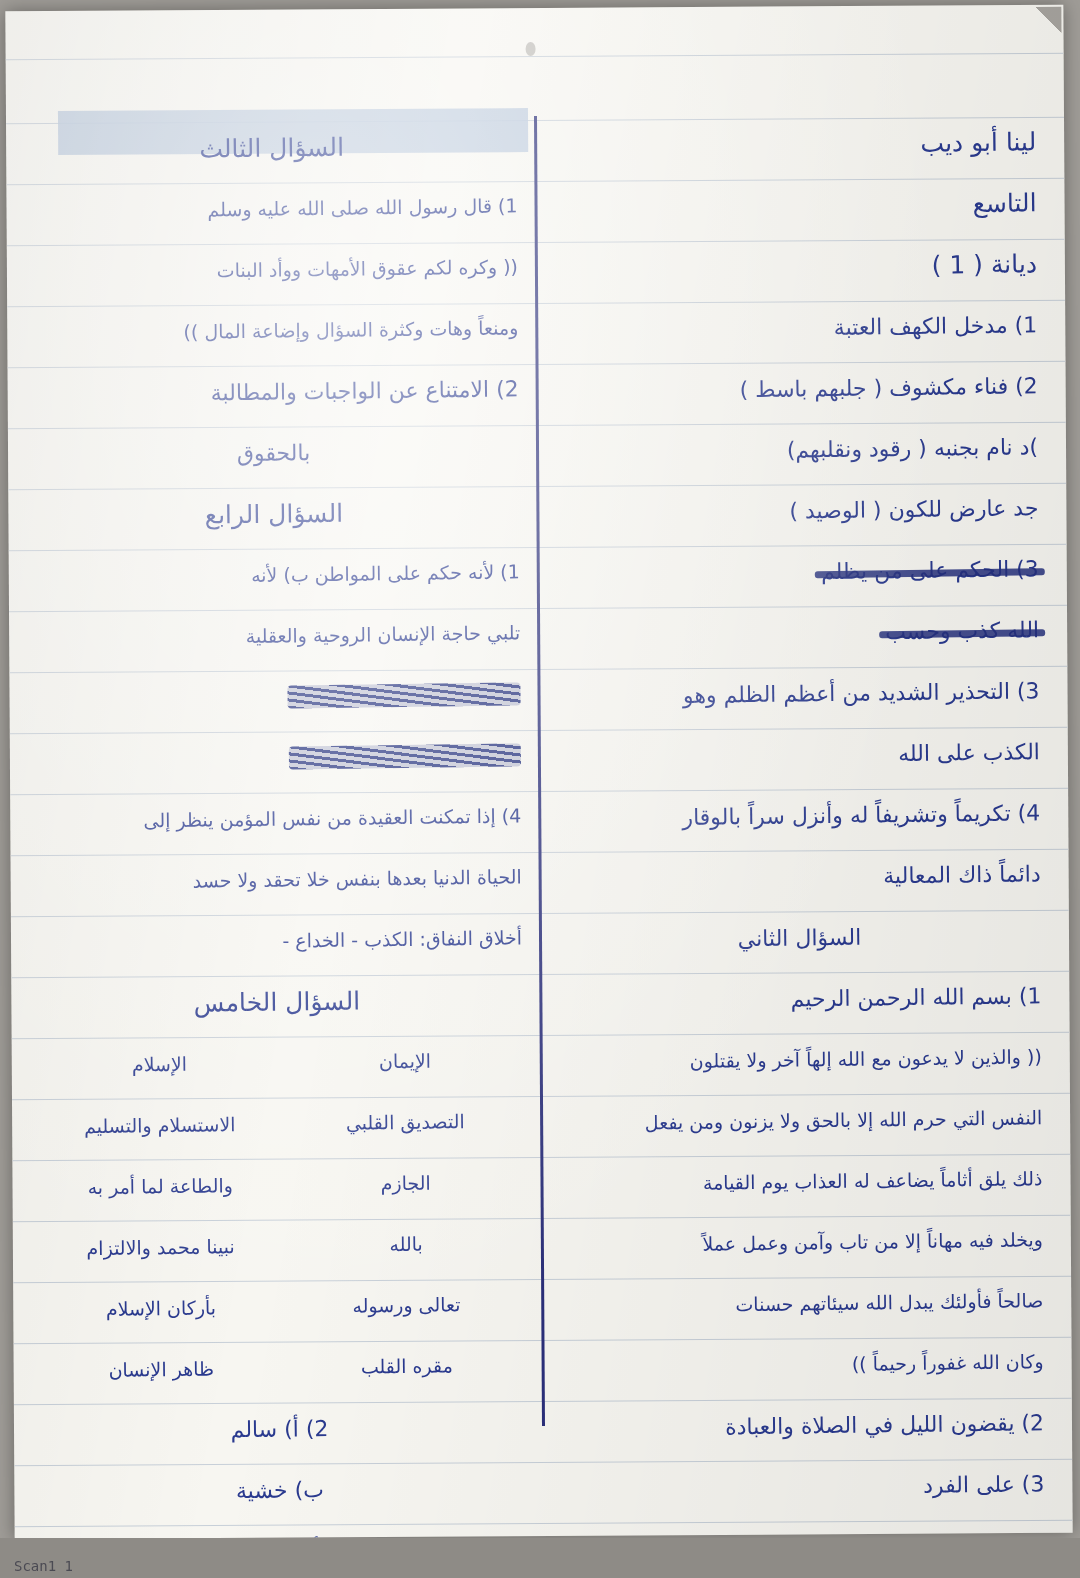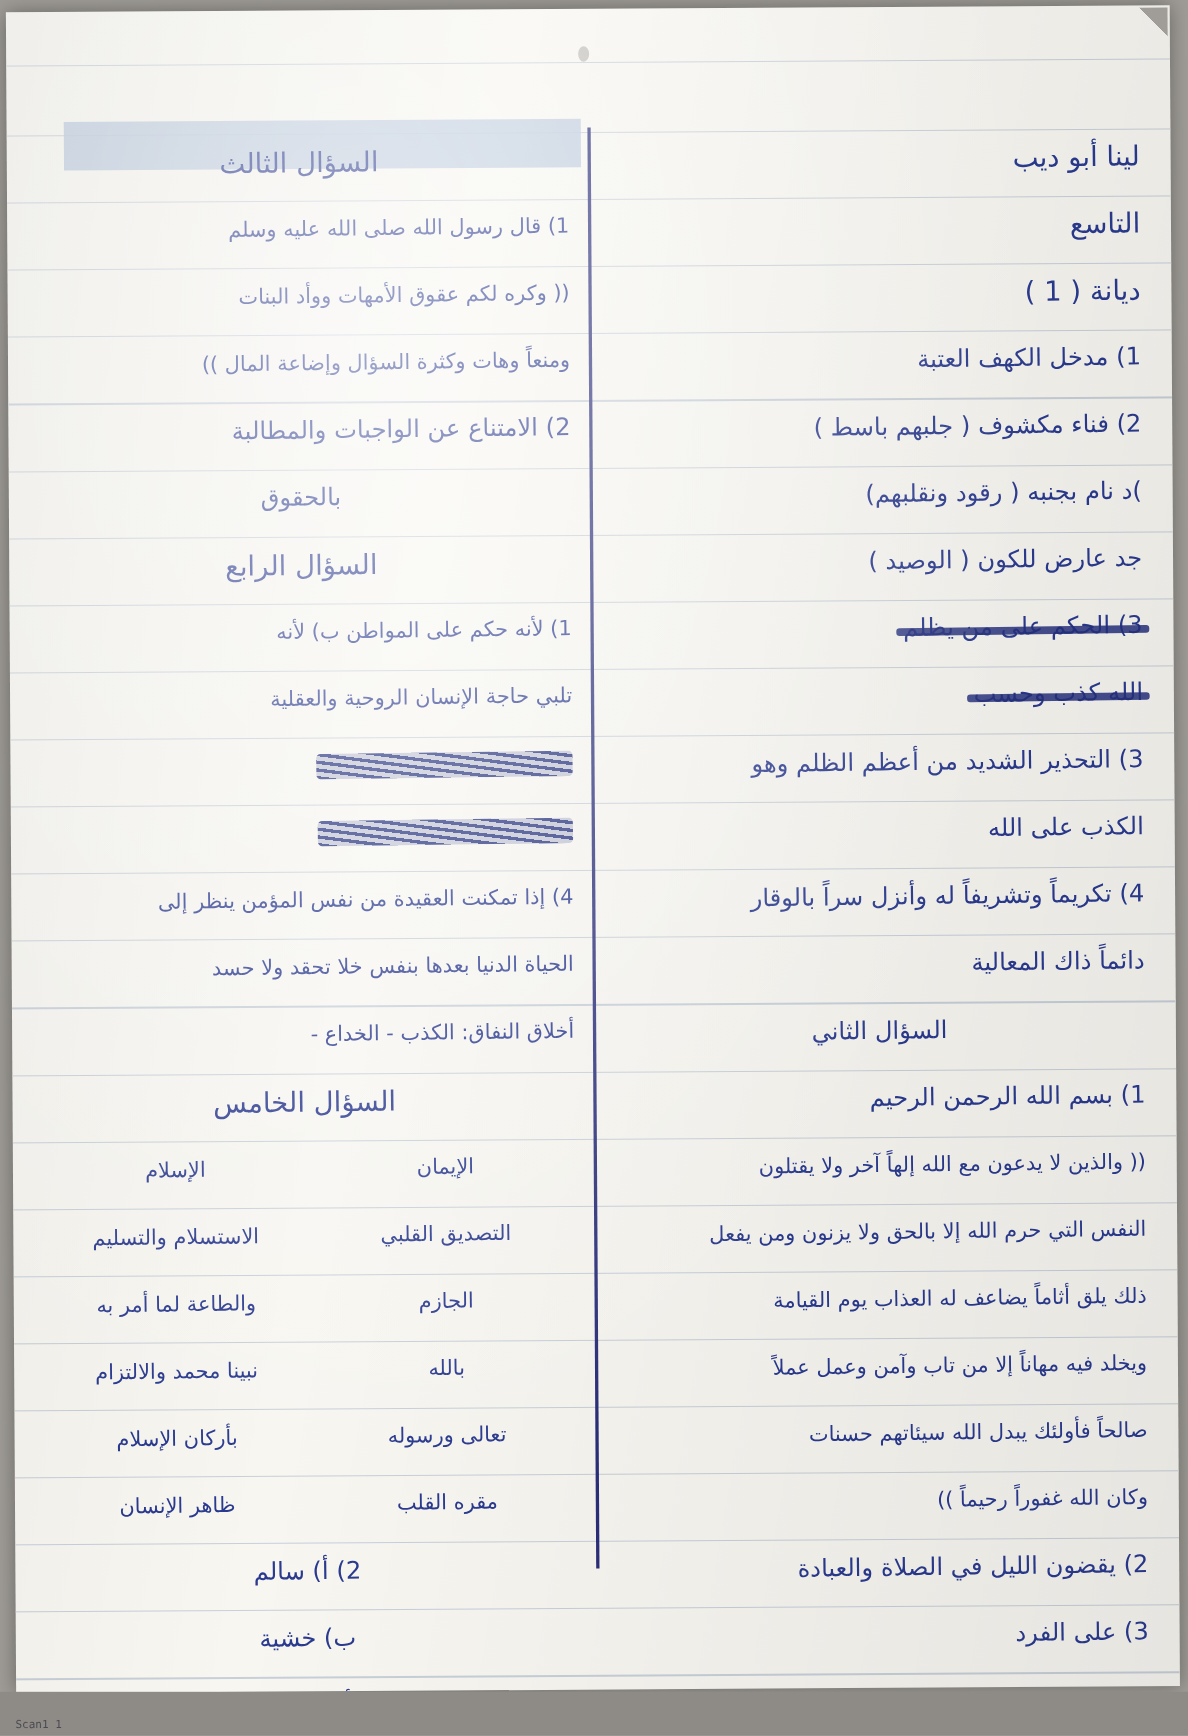--- a/index.html
+++ b/index.html
@@ -149,21 +149,21 @@
     position: absolute;
     left: 0; right: 0; bottom: 0;
     height: 40px;
     background: #8e8b86;
   }
   .bottom-strip .tiny {
     position: absolute;
     left: 14px;
     bottom: 4px;
     color: #3a3a46;
-    font-size: 10px;
+    font-size: 14px;
     font-family: "DejaVu Sans Mono", monospace;
     opacity: .8;
   }
   .corner-fold {
     position: absolute;
     right: 2px;
     top: 2px;
     width: 26px;
     height: 26px;
     background: linear-gradient(225deg, #a8a5a0 50%, rgba(0,0,0,0) 50%);

